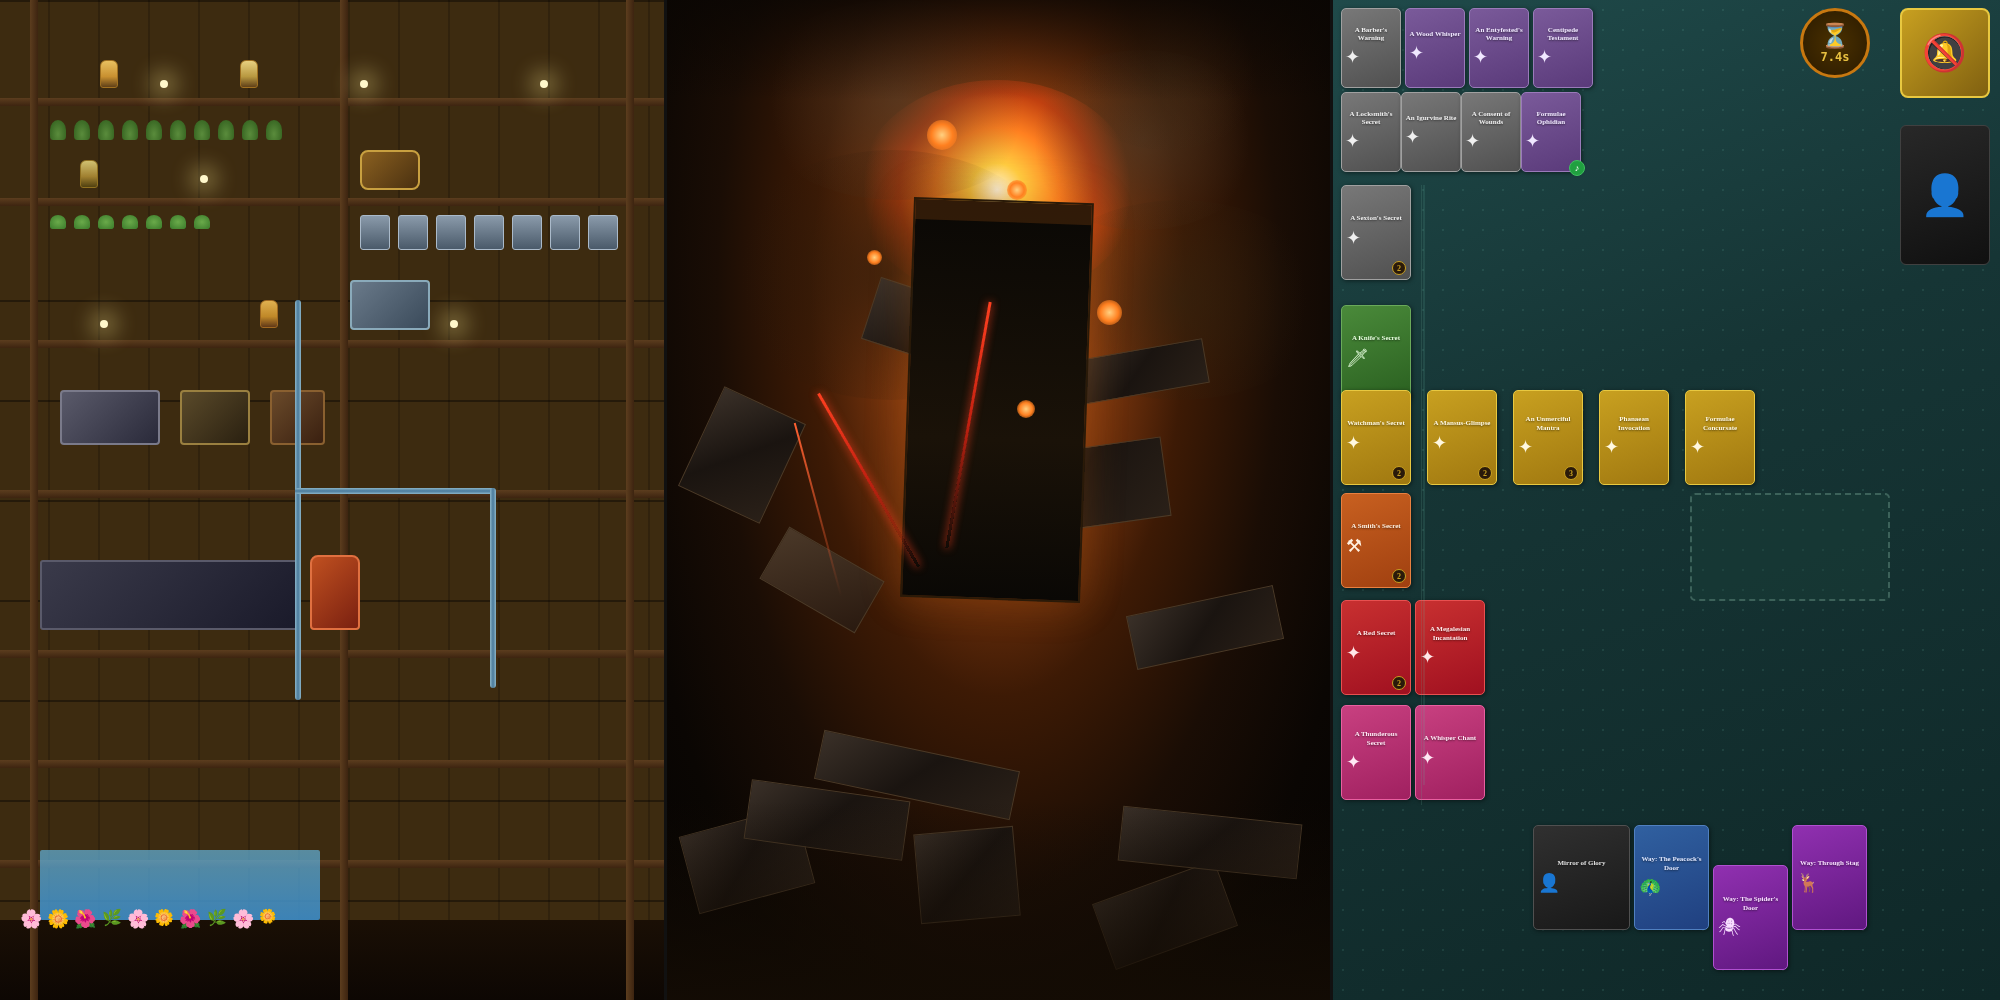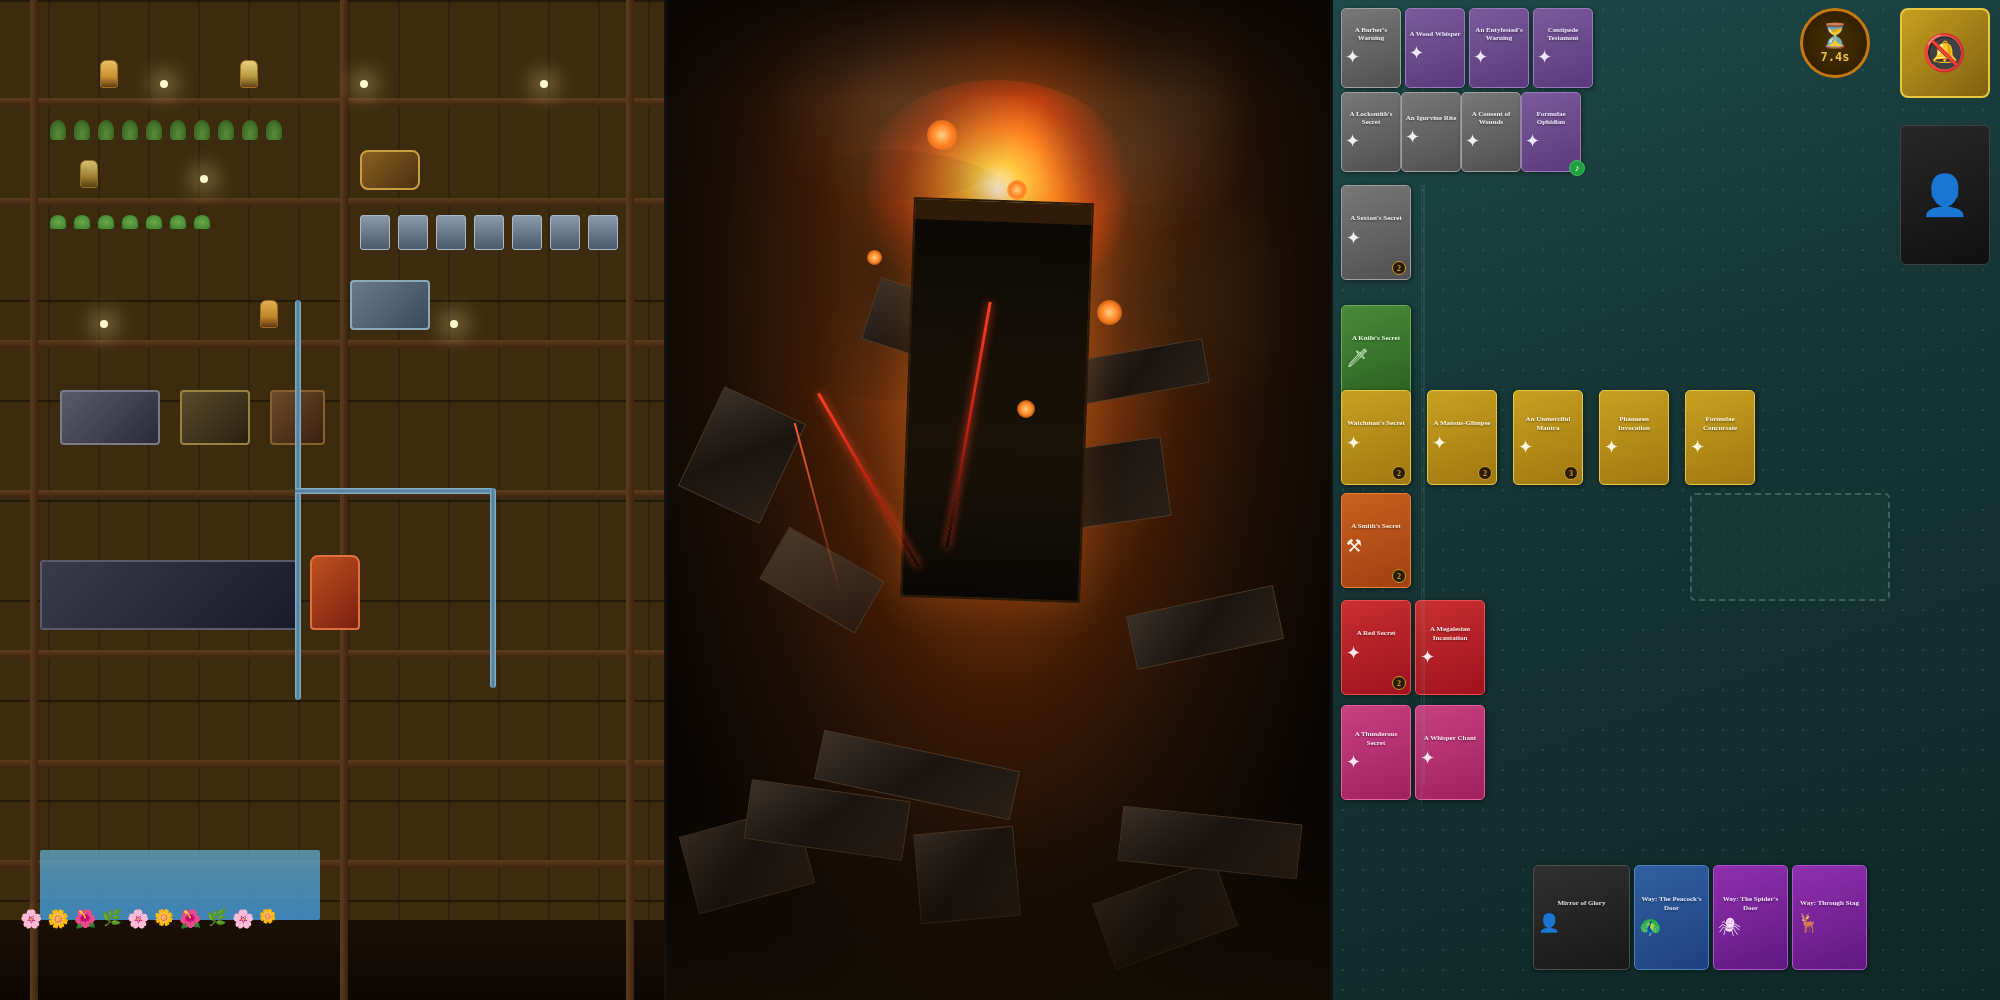--- a/index.html
+++ b/index.html
@@ -640,21 +640,21 @@
 
   <div style="position:absolute;bottom:30px;left:200px;display:flex;gap:4px;">
     <div class="card card-md card-dark" style="width:97px;height:105px;">
       <div class="card-title">Mirror of Glory</div>
       <div class="card-icon">👤</div>
     </div>
     <div class="card card-md card-blue" style="width:75px;height:105px;">
       <div class="card-title">Way: The Peacock's Door</div>
       <div class="card-icon">🦚</div>
     </div>
-    <div class="card card-md card-magenta" style="width:75px;height:105px;">
+    <div class="card card-md card-magenta" style="width:75px;height:105px;margin-top:40px;">
       <div class="card-title">Way: The Spider's Door</div>
       <div class="card-icon">🕷</div>
     </div>
     <div class="card card-md card-magenta" style="width:75px;height:105px;">
       <div class="card-title">Way: Through Stag</div>
       <div class="card-icon">🦌</div>
     </div>
   </div>
 
   <div style="position:absolute;top:185px;left:88px;width:1px;height:620px;background:rgba(100,160,140,0.2);"></div>

